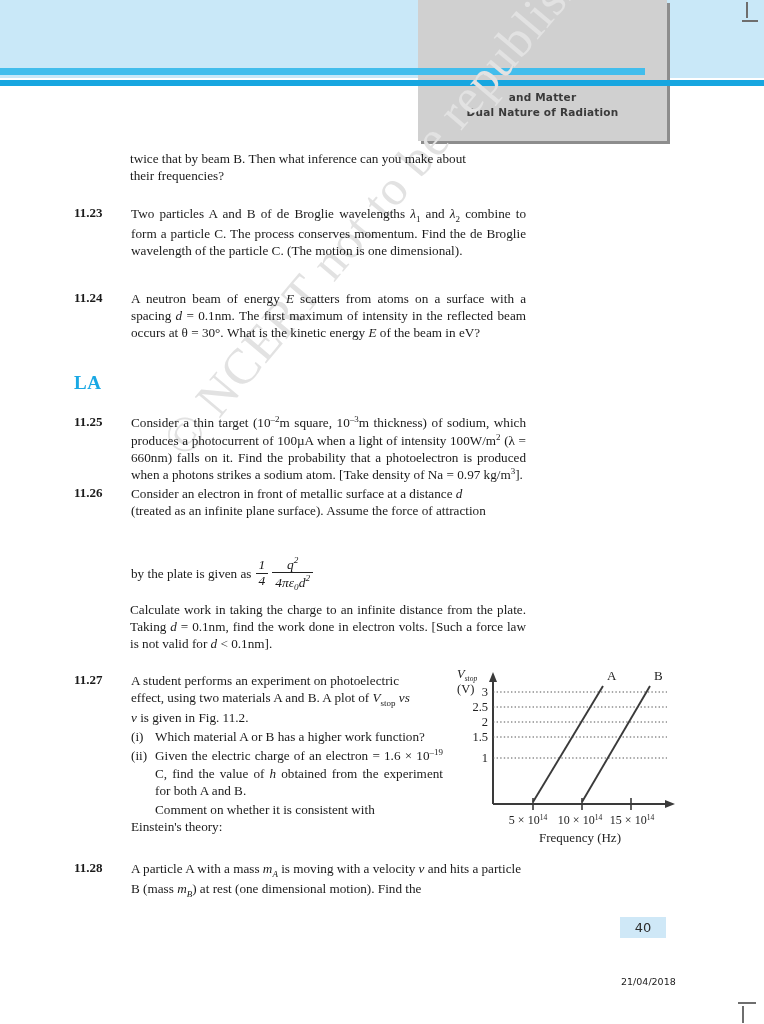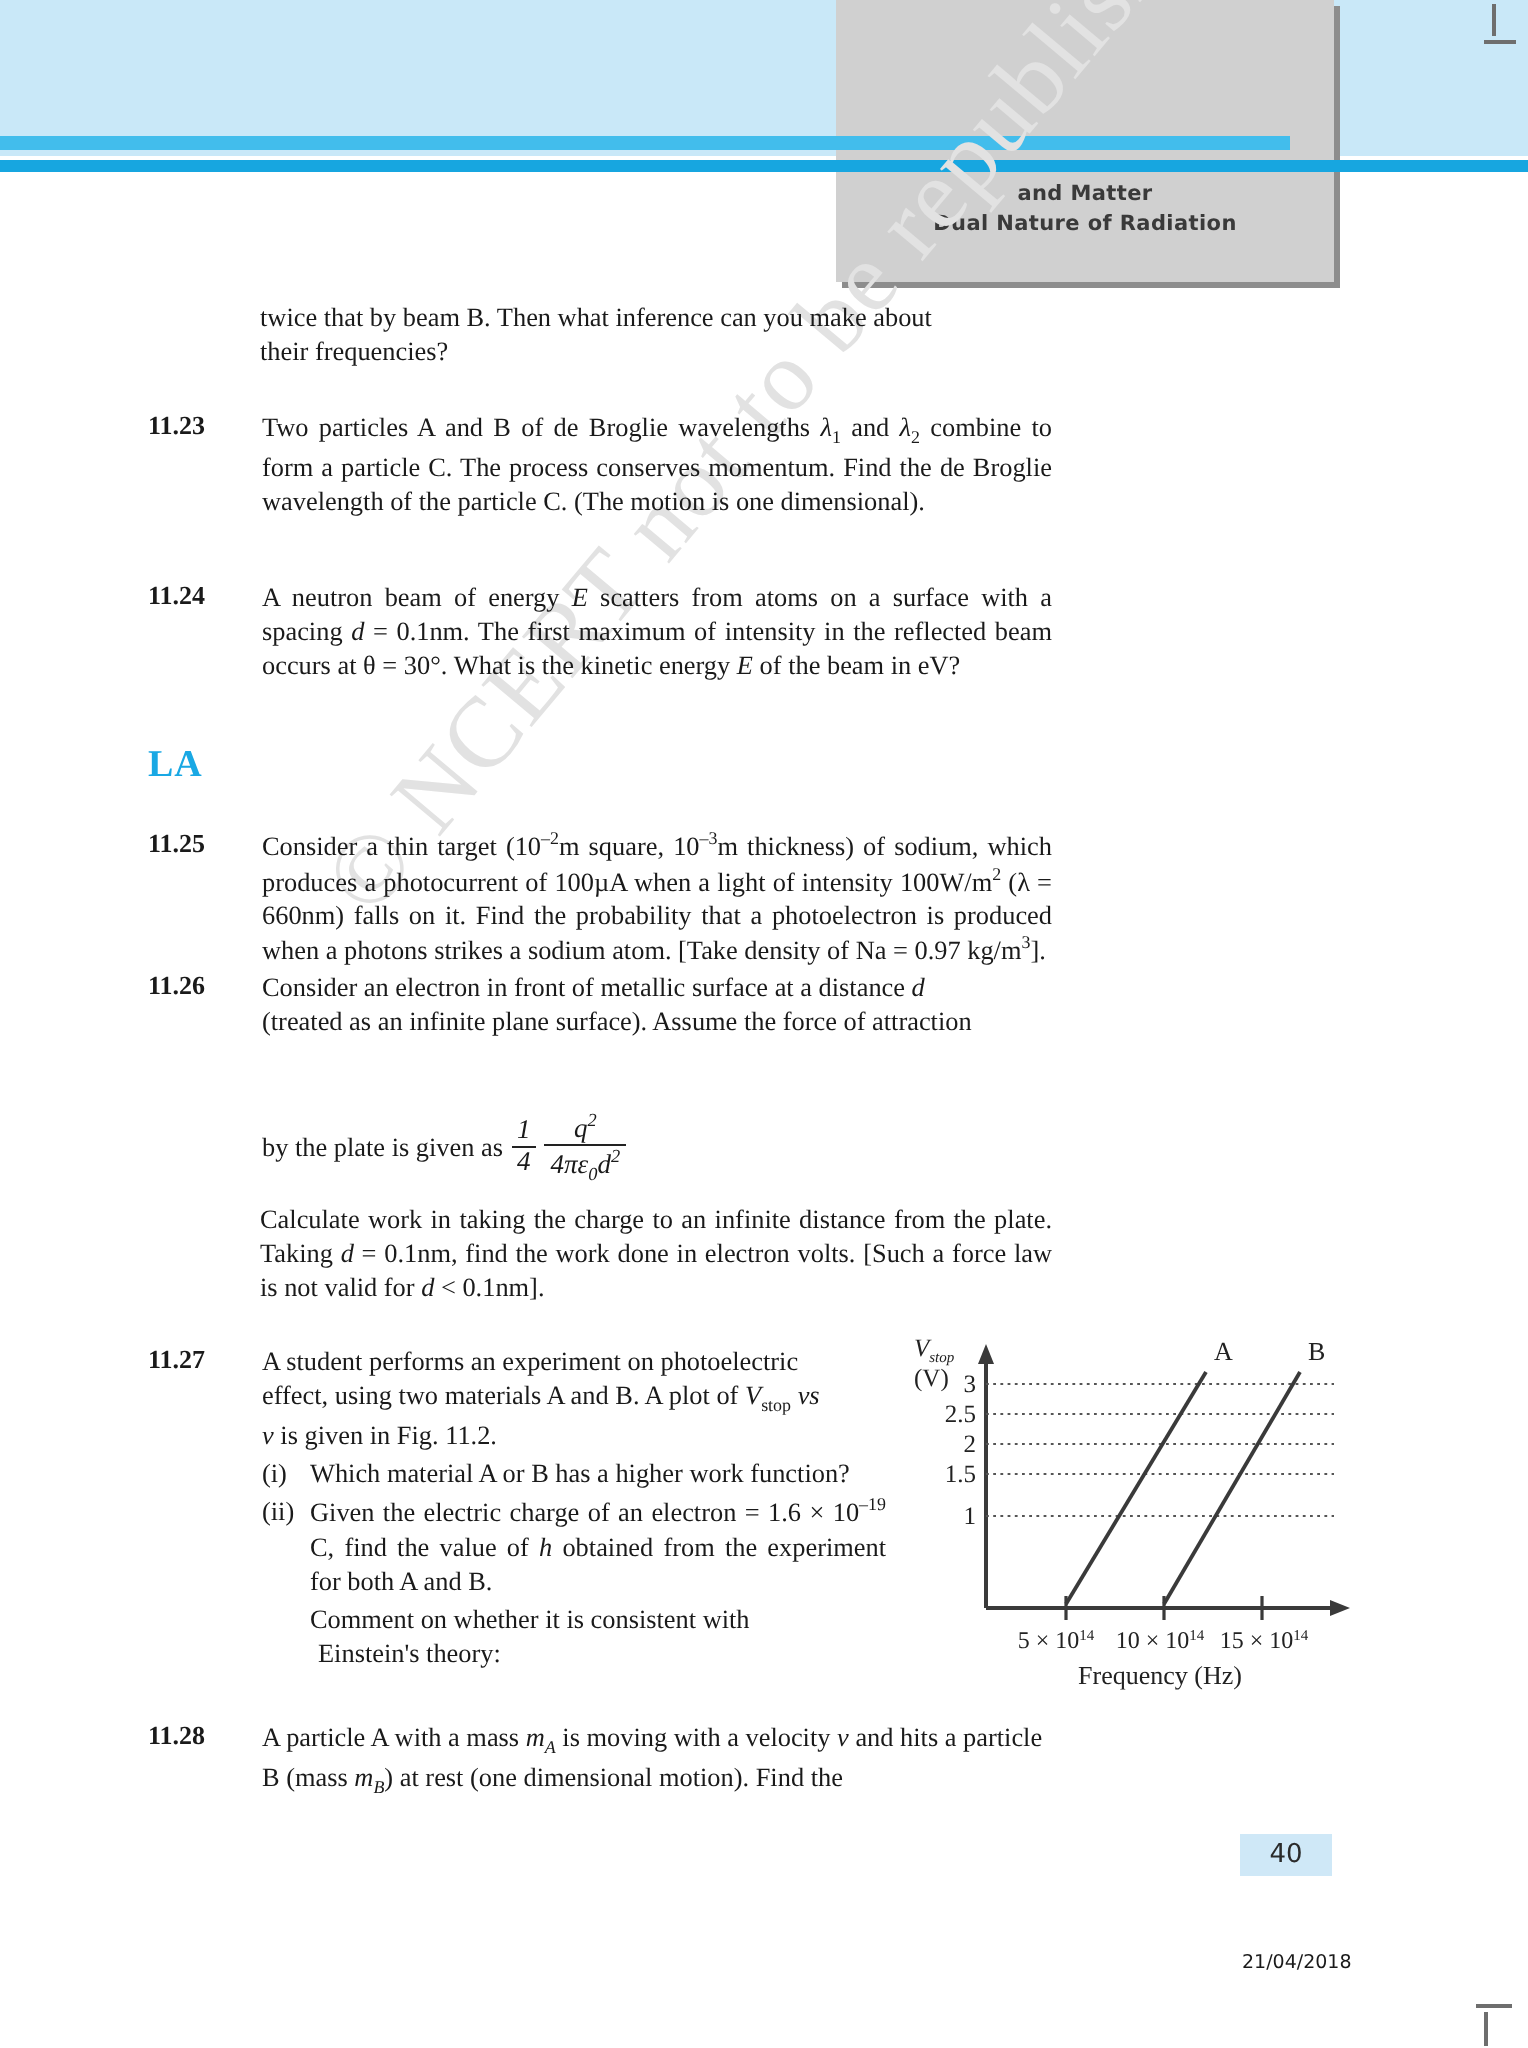--- a/index.html
+++ b/index.html
@@ -281,21 +281,21 @@
         <div class="sub-marker">(i)</div>
         <div class="sub-body">Which material A or B has a higher work function?</div>
       </div>
       <div class="sub-item" style="margin-top:2px;">
         <div class="sub-marker">(ii)</div>
         <div class="sub-body">Given the electric charge of an electron = 1.6 × 10<sup>–19</sup> C, find the value of <i>h</i> obtained from the experiment for both A and B.</div>
       </div>
       <div style="margin-top:2px; width:316px; text-align:justify;">
         <span style="padding-left:24px;">Comment on whether it is consistent with</span>
       </div>
-      <div style="width:316px;margin-left:28px;">Einstein's theory:</div>
+      <div style="width:316px;">Einstein's theory:</div>
     </div>
 
     <div class="prob" style="left:74px; top:860px; width:452px;">
       <div class="pnum">11.28</div>
       <div class="ptext nj" style="width:396px;">A particle A with a mass <i>m</i><sub><i>A</i></sub> is moving with a velocity <i>v</i> and hits a particle B (mass <i>m</i><sub><i>B</i></sub>) at rest (one dimensional motion). Find the</div>
     </div>
 
     <div class="figure">
       <svg width="230" height="200" viewBox="0 0 230 200">
 

